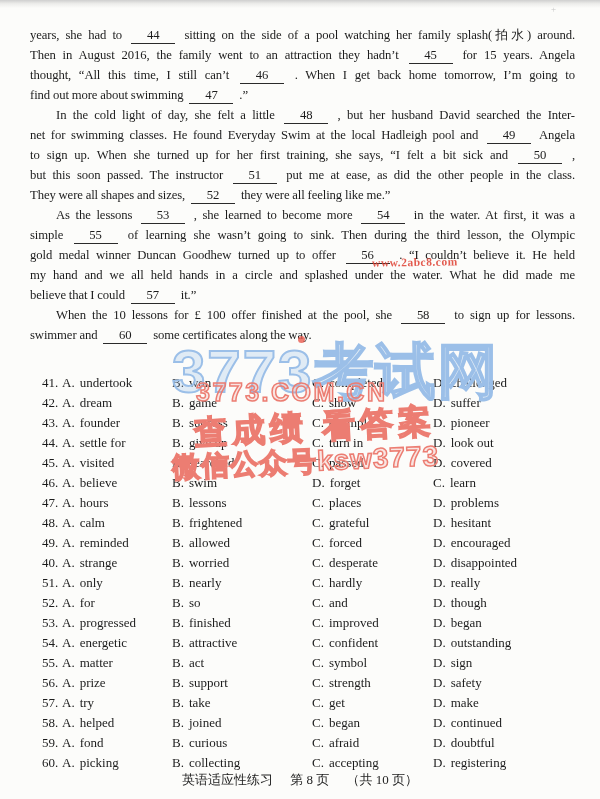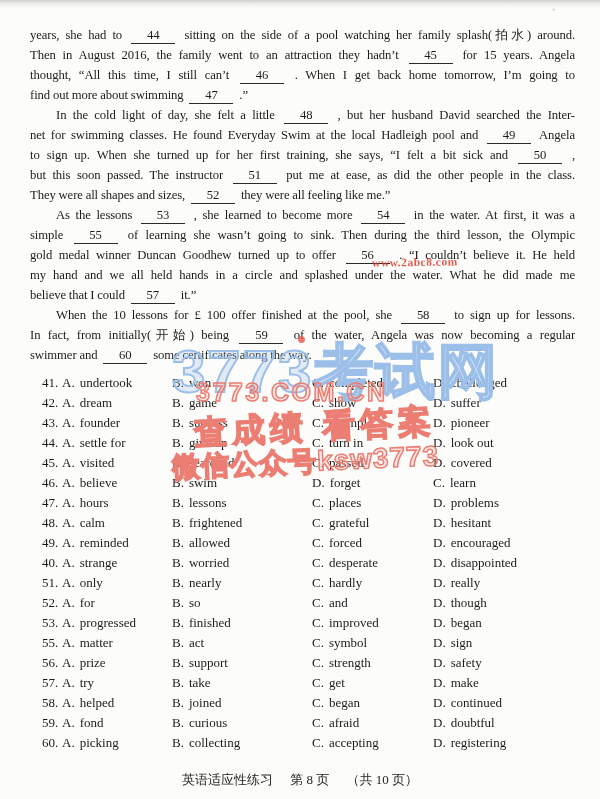--- a/index.html
+++ b/index.html
@@ -61,21 +61,20 @@
       <div class="line">net for swimming classes. He found Everyday Swim at the local Hadleigh pool and <span class="blank">49</span> Angela</div>
       <div class="line">to sign up. When she turned up for her first training, she says, “I felt a bit sick and <span class="blank">50</span> ,</div>
       <div class="line">but this soon passed. The instructor <span class="blank">51</span> put me at ease, as did the other people in the class.</div>
       <div class="line last">They were all shapes and sizes, <span class="blank">52</span> they were all feeling like me.”</div>
       <div class="line indent">As the lessons <span class="blank">53</span> , she learned to become more <span class="blank">54</span> in the water. At first, it was a</div>
       <div class="line">simple <span class="blank">55</span> of learning she wasn’t going to sink. Then during the third lesson, the Olympic</div>
       <div class="line">gold medal winner Duncan Goodhew turned up to offer <span class="blank">56</span> . “I couldn’t believe it. He held</div>
       <div class="line">my hand and we all held hands in a circle and splashed under the water. What he did made me</div>
       <div class="line last">believe that I could <span class="blank">57</span> it.”</div>
       <div class="line indent">When the 10 lessons for £ 100 offer finished at the pool, she <span class="blank">58</span> to sign up for lessons.</div>
-      <div class="line">In fact, from initially(开始) being <span class="blank">59</span> of the water, Angela was now becoming a regular</div>
       <div class="line last">swimmer and <span class="blank">60</span> some certificates along the way.</div>
     </div>
 
   <div class="questions" id="questions">
       <div class="qrow">
         <span class="qnum">41.</span>
         <span class="qopt"><span class="qletter">A.</span><span>undertook</span></span>
         <span class="qopt"><span class="qletter">B.</span><span>won</span></span>
         <span class="qopt"><span class="qletter">C.</span><span>completed</span></span>
         <span class="qopt"><span class="qletter">D.</span><span>challenged</span></span>
@@ -156,20 +155,27 @@
         <span class="qopt"><span class="qletter">B.</span><span>so</span></span>
         <span class="qopt"><span class="qletter">C.</span><span>and</span></span>
         <span class="qopt"><span class="qletter">D.</span><span>though</span></span>
       </div>
       <div class="qrow">
         <span class="qnum">53.</span>
         <span class="qopt"><span class="qletter">A.</span><span>progressed</span></span>
         <span class="qopt"><span class="qletter">B.</span><span>finished</span></span>
         <span class="qopt"><span class="qletter">C.</span><span>improved</span></span>
         <span class="qopt"><span class="qletter">D.</span><span>began</span></span>
+      </div>
+      <div class="qrow">
+        <span class="qnum">54.</span>
+        <span class="qopt"><span class="qletter">A.</span><span>energetic</span></span>
+        <span class="qopt"><span class="qletter">B.</span><span>attractive</span></span>
+        <span class="qopt"><span class="qletter">C.</span><span>confident</span></span>
+        <span class="qopt"><span class="qletter">D.</span><span>outstanding</span></span>
       </div>
       <div class="qrow">
         <span class="qnum">55.</span>
         <span class="qopt"><span class="qletter">A.</span><span>matter</span></span>
         <span class="qopt"><span class="qletter">B.</span><span>act</span></span>
         <span class="qopt"><span class="qletter">C.</span><span>symbol</span></span>
         <span class="qopt"><span class="qletter">D.</span><span>sign</span></span>
       </div>
       <div class="qrow">
         <span class="qnum">56.</span>

